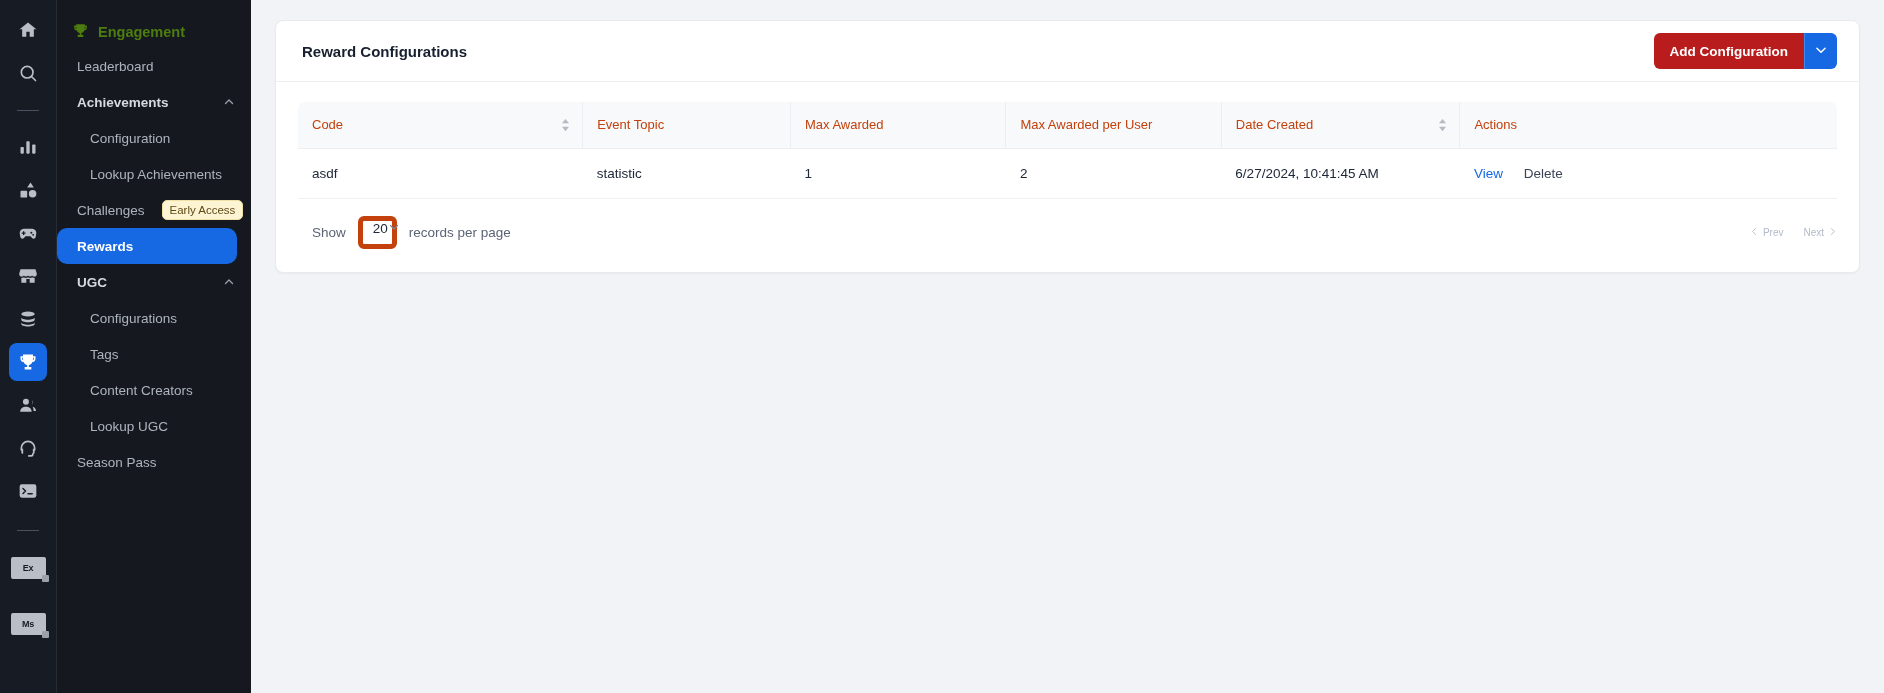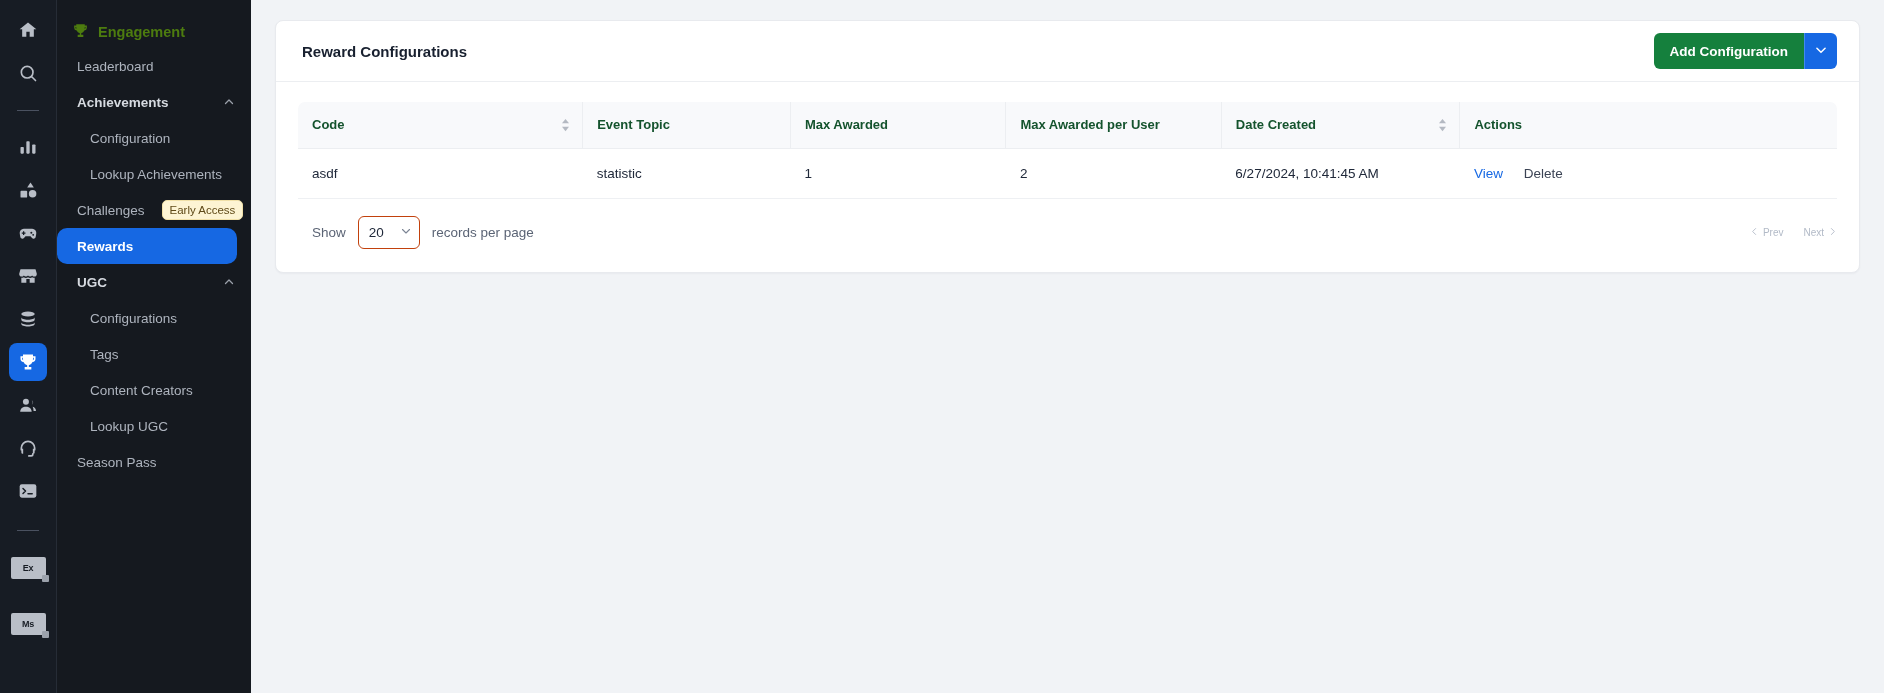--- a/index.html
+++ b/index.html
@@ -88,38 +88,38 @@
     box-shadow: 0 1px 2px rgba(16,24,40,0.04);
     width: 100%;
   }
   .card-head {
     height: 61px; display: flex; align-items: center;
     padding: 0 22px 0 26px; border-bottom: 1px solid #eceef1; gap: 18px;
   }
   .card-title { font-size: 15px; font-weight: bold; color: #18202f; }
   .head-actions { margin-left: auto; display: flex; }
   .btn-primary {
-    background: #15803d; color: #fff; border: none;
+    background: #b91c1c; color: #fff; border: none;
     font-size: 13.5px; font-weight: bold; font-family: inherit;
     padding: 0 16px; height: 36px;
     border-radius: 6px 0 0 6px; cursor: pointer;
   }
   .btn-split {
     background: #1668e3; color: #fff; border: none;
     border-left: 1px solid #4289ee;
     width: 33px; height: 36px; border-radius: 0 6px 6px 0;
     cursor: pointer; display: flex; align-items: center; justify-content: center;
   }
   .btn-split svg { width: 14px; height: 14px; }
 
   .table-wrap { padding: 20px 22px 0 22px; }
   table { width: 100%; border-collapse: collapse; }
   thead tr { background: #f8f9fb; }
   thead th {
-    text-align: left; font-size: 13px; font-weight: bold; color: #14532d;
+    text-align: left; font-size: 13px; font-weight: normal; color: #c2410c;
     padding: 14px 0 14px 14px; height: 46px;
     border-bottom: 1px solid #eceef1;
     border-left: 1px solid #eceef1;
     white-space: nowrap;
   }
   thead th:first-child { border-left: none; border-top-left-radius: 7px; }
   thead th:last-child { border-top-right-radius: 7px; }
   .th-inner { display: flex; align-items: center; }
   .sort-ico { margin-left: auto; margin-right: 12px; color: #b4b9c2; display:flex; }
   .sort-ico svg { width: 9px; height: 14px; display: block; }
@@ -129,23 +129,23 @@
   }
   .link { color: #1668e3; cursor: pointer; }
   .del { color: #3b4354; cursor: pointer; margin-left: 17px; }
 
   .foot {
     display: flex; align-items: center;
     padding: 17px 22px 23px 36px;
   }
   .foot-label { font-size: 13.5px; color: #5b6475; }
   .select-box {
-    margin: 0 12px; height: 33px; width: 62px;
-    border: 1px solid #c2410c; border-radius: 6px;
-    display: flex; align-items: center; justify-content: space-between;
+    margin: 0 12px; height: 33px; width: 39px;
+    border: 5px solid #c2410c; border-radius: 6px;
+    display: flex; justify-content: space-between;
     padding: 0 7px 0 10px; font-size: 13.5px; color: #20293a;
     cursor: pointer; background: #fff;
   }
   .select-box svg { width: 12px; height: 12px; color: #7b8494; }
   .pager { margin-left: auto; display: flex; align-items: center; gap: 20px; }
   .pg {
     font-size: 10px; color: #b2bac7; cursor: pointer;
     display: flex; align-items: center; gap: 4px;
   }
   .pg svg { width: 9px; height: 9px; }

